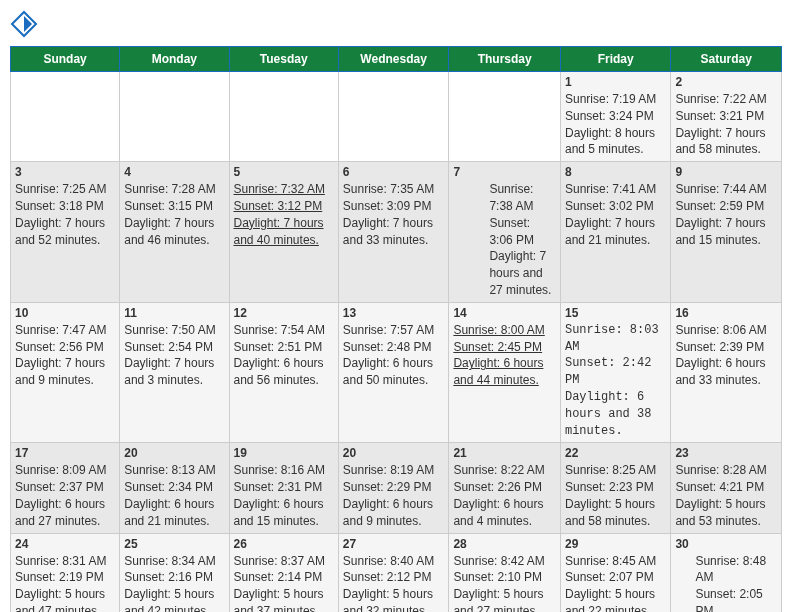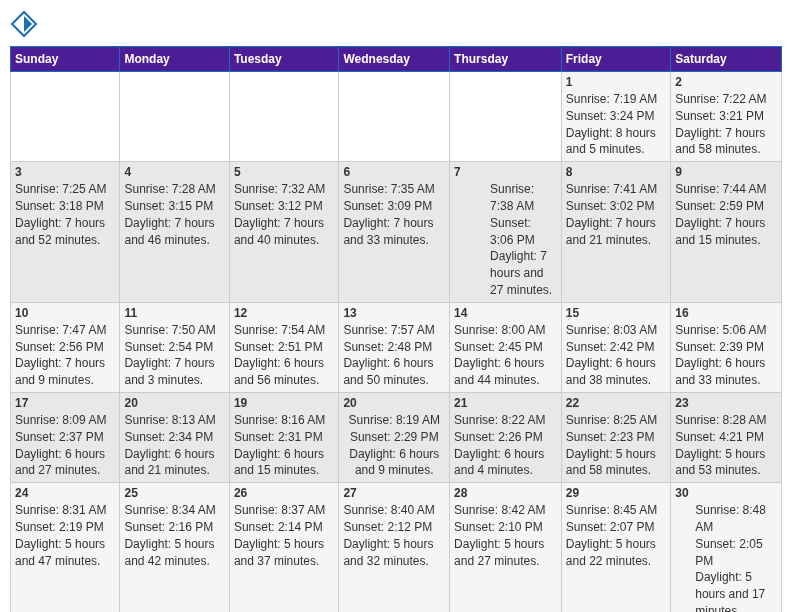--- a/index.html
+++ b/index.html
@@ -42,26 +42,26 @@
     }
     .location {
       font-size: 15px;
       color: #444;
     }
     .calendar {
       width: 100%;
       border-collapse: collapse;
     }
     .calendar th {
-      background: #4c1d95;
+      background: #15803d;
       color: #fff;
       font-size: 12px;
       font-weight: bold;
       padding: 5px 4px;
-      text-align: left;
+      text-align: center;
       border: 1px solid #1a6bbf;
     }
     .calendar td {
       border: 1px solid #ccc;
       vertical-align: top;
       padding: 3px 4px;
       width: 113px;
       min-height: 80px;
       font-size: 10px;
       color: #333;
@@ -148,21 +148,21 @@
 Daylight: 7 hours and 52 minutes.</div>
         </td>
         <td>
           <span class="day-num">4</span>
           <div class="day-info" style="white-space: pre-line;">Sunrise: 7:28 AM
 Sunset: 3:15 PM
 Daylight: 7 hours and 46 minutes.</div>
         </td>
         <td>
           <span class="day-num">5</span>
-          <div class="day-info" style="white-space: pre-line;">Sunrise: 7:32 AM
+          <div class="day-info" style="white-space: pre-line; text-decoration: underline;">Sunrise: 7:32 AM
 Sunset: 3:12 PM
 Daylight: 7 hours and 40 minutes.</div>
         </td>
         <td>
           <span class="day-num">6</span>
           <div class="day-info" style="white-space: pre-line;">Sunrise: 7:35 AM
 Sunset: 3:09 PM
 Daylight: 7 hours and 33 minutes.</div>
         </td>
         <td>
@@ -204,33 +204,33 @@
 Daylight: 6 hours and 56 minutes.</div>
         </td>
         <td>
           <span class="day-num">13</span>
           <div class="day-info" style="white-space: pre-line;">Sunrise: 7:57 AM
 Sunset: 2:48 PM
 Daylight: 6 hours and 50 minutes.</div>
         </td>
         <td>
           <span class="day-num">14</span>
-          <div class="day-info" style="white-space: pre-line;">Sunrise: 8:00 AM
+          <div class="day-info" style="white-space: pre-line; text-decoration: underline;">Sunrise: 8:00 AM
 Sunset: 2:45 PM
 Daylight: 6 hours and 44 minutes.</div>
         </td>
         <td>
           <span class="day-num">15</span>
-          <div class="day-info" style="white-space: pre-line;">Sunrise: 8:03 AM
+          <div class="day-info" style="white-space: pre-line; font-family: Liberation Mono, monospace;">Sunrise: 8:03 AM
 Sunset: 2:42 PM
 Daylight: 6 hours and 38 minutes.</div>
         </td>
         <td>
           <span class="day-num">16</span>
-          <div class="day-info" style="white-space: pre-line;">Sunrise: 5:06 AM
+          <div class="day-info" style="white-space: pre-line;">Sunrise: 8:06 AM
 Sunset: 2:39 PM
 Daylight: 6 hours and 33 minutes.</div>
         </td>
       </tr>
       <tr>
         <td>
           <span class="day-num">17</span>
           <div class="day-info" style="white-space: pre-line;">Sunrise: 8:09 AM
 Sunset: 2:37 PM
 Daylight: 6 hours and 27 minutes.</div>
@@ -242,21 +242,21 @@
 Daylight: 6 hours and 21 minutes.</div>
         </td>
         <td>
           <span class="day-num">19</span>
           <div class="day-info" style="white-space: pre-line;">Sunrise: 8:16 AM
 Sunset: 2:31 PM
 Daylight: 6 hours and 15 minutes.</div>
         </td>
         <td>
           <span class="day-num">20</span>
-          <div class="day-info" style="white-space: pre-line; text-align: center;">Sunrise: 8:19 AM
+          <div class="day-info" style="white-space: pre-line;">Sunrise: 8:19 AM
 Sunset: 2:29 PM
 Daylight: 6 hours and 9 minutes.</div>
         </td>
         <td>
           <span class="day-num">21</span>
           <div class="day-info" style="white-space: pre-line;">Sunrise: 8:22 AM
 Sunset: 2:26 PM
 Daylight: 6 hours and 4 minutes.</div>
         </td>
         <td>

